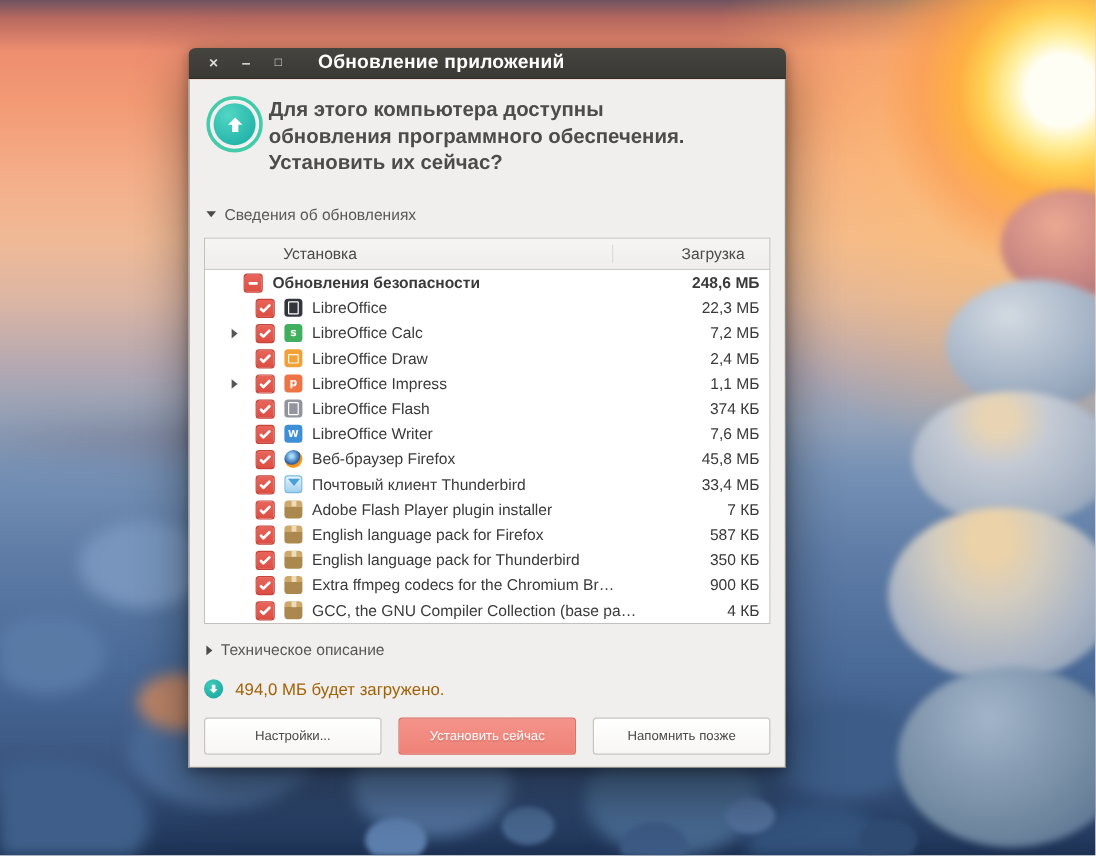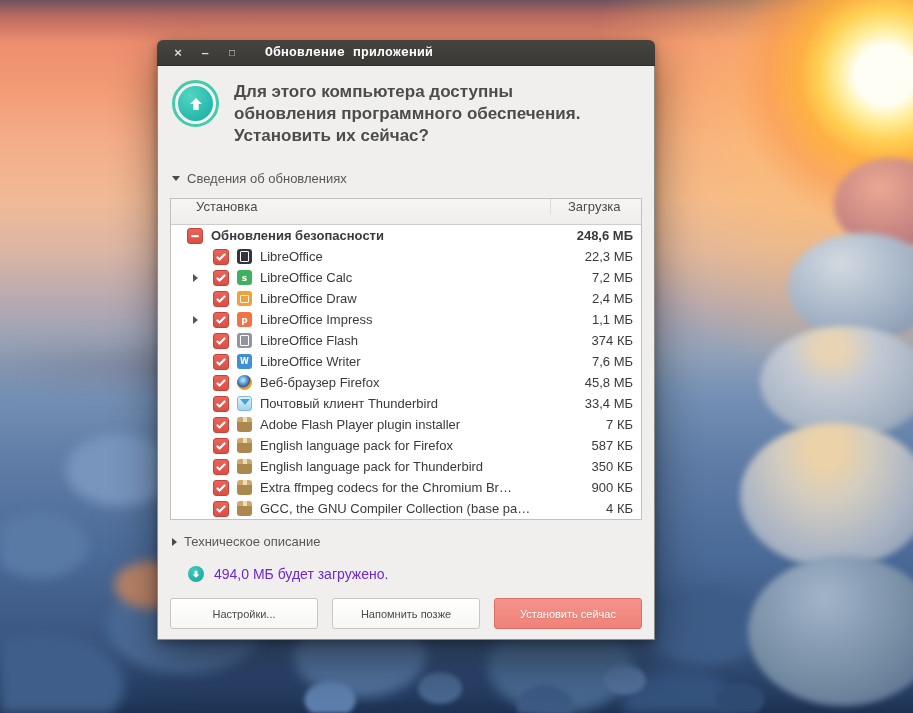--- a/index.html
+++ b/index.html
@@ -53,26 +53,26 @@
   
   .window { position:absolute; left:157px; top:40px; width:498px;
     box-shadow:0 18px 45px rgba(0,0,0,.45), 0 3px 10px rgba(0,0,0,.3);
     border-radius:6px 6px 0 0; }
   .titlebar { height:26px; background:linear-gradient(180deg,#45443f,#3a3935);
     border-radius:6px 6px 0 0; border-bottom:1px solid #2e2d29;
     display:flex; align-items:center; padding:0 12px; color:#e9e7e3; }
   .tb-btn { width:18px; height:18px; margin-right:9px; display:flex; align-items:center;
     justify-content:center; font-size:13px; font-weight:bold; color:#dcdad6; cursor:default; }
   .tb-btn.maxi { font-size:10px; }
-  .tb-title { font-size:13px; font-weight:bold; margin-left:15px; color:#ffffff; letter-spacing:.2px;font-family:Liberation Mono, monospace; }
+  .tb-title { font-size:16px; font-weight:bold; margin-left:15px; color:#ffffff; letter-spacing:.2px; }
 
   .win-body { background:#f0efed; padding:13px 12px 10px; border:1px solid #8e8c86; border-top:none; }
 
   
-  .hdr { display:flex; gap:15px; padding:1px 2px 0; }
+  .hdr { display:flex; gap:5px; padding:1px 2px 0; }
   .updater-icon { width:47px; height:47px; flex:0 0 47px; border-radius:50%;
     border:3px solid #43cbaa; background:#f0efed; display:flex; align-items:center; justify-content:center;
     box-shadow:inset 0 0 0 1px rgba(255,255,255,.6); }
   .updater-disc { width:35px; height:35px; border-radius:50%;
     background:radial-gradient(circle at 35% 28%, #52d6c2, #25b5ab 75%, #1ca8a2);
     display:flex; align-items:center; justify-content:center; }
   .updater-disc svg, .dl-circle svg { display:block; }
   .hdr-msg { font-size:17px; font-weight:bold; color:#4c4c4c; line-height:22px; padding-top:1px; }
 
   
@@ -80,27 +80,27 @@
     margin:24px 0 12px 2px; cursor:default; }
   .expander.tech { margin:14px 0 0 2px;text-align:center; }
   .tri-down { width:0; height:0; border-left:4px solid transparent; border-right:4px solid transparent;
     border-top:5px solid #4a4a4a; }
   .tri-right { width:0; height:0; border-top:4px solid transparent; border-bottom:4px solid transparent;
     border-left:5px solid #4a4a4a; }
 
   
   .table { border:1px solid #c3c1bd; background:#fff; }
   .thead { display:flex; height:26px; background:linear-gradient(180deg,#f6f5f3,#efeeec);
-    border-bottom:1px solid #cfcdc9; align-items:flex-start; font-size:13px; color:#4a4a4a; }
+    border-bottom:1px solid #cfcdc9; align-items:center; font-size:13px; color:#4a4a4a;gap:40px; }
   .th { display:flex; align-items:center; }
   .th.gutter { width:13px; border-right:1px solid #dddbd7; }
   .th.main { flex:1; padding-left:12px; border-right:1px solid #dddbd7; }
   .th.dl { width:79px; padding-left:6px;margin-left:11px; }
   .row { display:flex; align-items:center; height:21px; font-size:13px; color:#3a3a3a; background:#fff; }
-  .row.group { padding-left:16px; font-weight:bold; }
+  .row.group { padding-left:32px; font-weight:bold; }
   .row.child { padding-left:22px; }
   .exp-slot { width:20px; flex:0 0 20px; display:flex; align-items:center; }
   .row-tri { width:0; height:0; border-top:4px solid transparent; border-bottom:4px solid transparent;
     border-left:5px solid #555; }
   .cb { width:16px; height:16px; flex:0 0 16px; border-radius:3px; margin-right:8px;
     background:linear-gradient(180deg,#e8645a,#dd4e43); border:1px solid #c74338;
     display:flex; align-items:center; justify-content:center; }
   .cb svg { display:block; }
   .app-icon { width:15px; height:15px; flex:0 0 15px; border-radius:3px; margin-right:8px;
     position:relative; display:inline-flex; align-items:center; justify-content:center;
@@ -121,22 +121,22 @@
   .app-icon.thunderbird::after { content:""; position:absolute; top:2px; width:0; height:0;
     border-left:5.5px solid transparent; border-right:5.5px solid transparent;
     border-top:6px solid #48a0d8; }
   .app-icon.package { background:linear-gradient(180deg,#cda96c 0 34%, #ab884e 34%); }
   .app-icon.package::after { content:""; position:absolute; top:0; left:50%; transform:translateX(-50%);
     width:4px; height:5px; background:#ecdcba; }
   .row .label { flex:1; white-space:nowrap; overflow:hidden; }
   .row .size { width:87px; text-align:right; padding-right:8px; white-space:nowrap; }
 
   
-  .dl-note { display:flex; align-items:center; gap:10px; margin:17px 0 0 18px;
-    font-size:14px; color:#6d28d9; }
+  .dl-note { display:flex; align-items:center; gap:10px; margin:17px 0 0 0;
+    font-size:14px; color:#a16207; }
   .dl-circle { width:16px; height:16px; border-radius:50%;
     background:radial-gradient(circle at 35% 28%, #3ecab8, #1faaa4 80%);
     display:flex; align-items:center; justify-content:center; }
 
   
   .btn-row { display:flex; gap:14px; margin-top:16px; }
   .btn { flex:1; height:31px; font-family:inherit; font-size:11px; color:#4a4a4a;
     background:linear-gradient(180deg,#ffffff,#f7f6f4); border:1px solid #c9c6c2; border-radius:3px;
     cursor:default; }
   .btn.primary { background:linear-gradient(180deg,#f4938a,#ef8278); border:1px solid #dd6f64;
@@ -363,18 +363,18 @@
       <span class="dl-circle">
         <svg width="10" height="10" viewBox="0 0 24 24">
             <path d="M12 21 L4 13 H8.5 V4 H15.5 V13 H20 Z" fill="#ffffff"></path>
           </svg>
       </span>
       <span>494,0 МБ будет загружено.</span>
     </div>
 
     <div class="btn-row">
       <button class="btn">Настройки...</button>
+      <button class="btn primary">Установить сейчас</button>
       <button class="btn">Напомнить позже</button>
-      <button class="btn primary">Установить сейчас</button>
     </div>
 
   </div>
 </div>
 
 </body></html>

